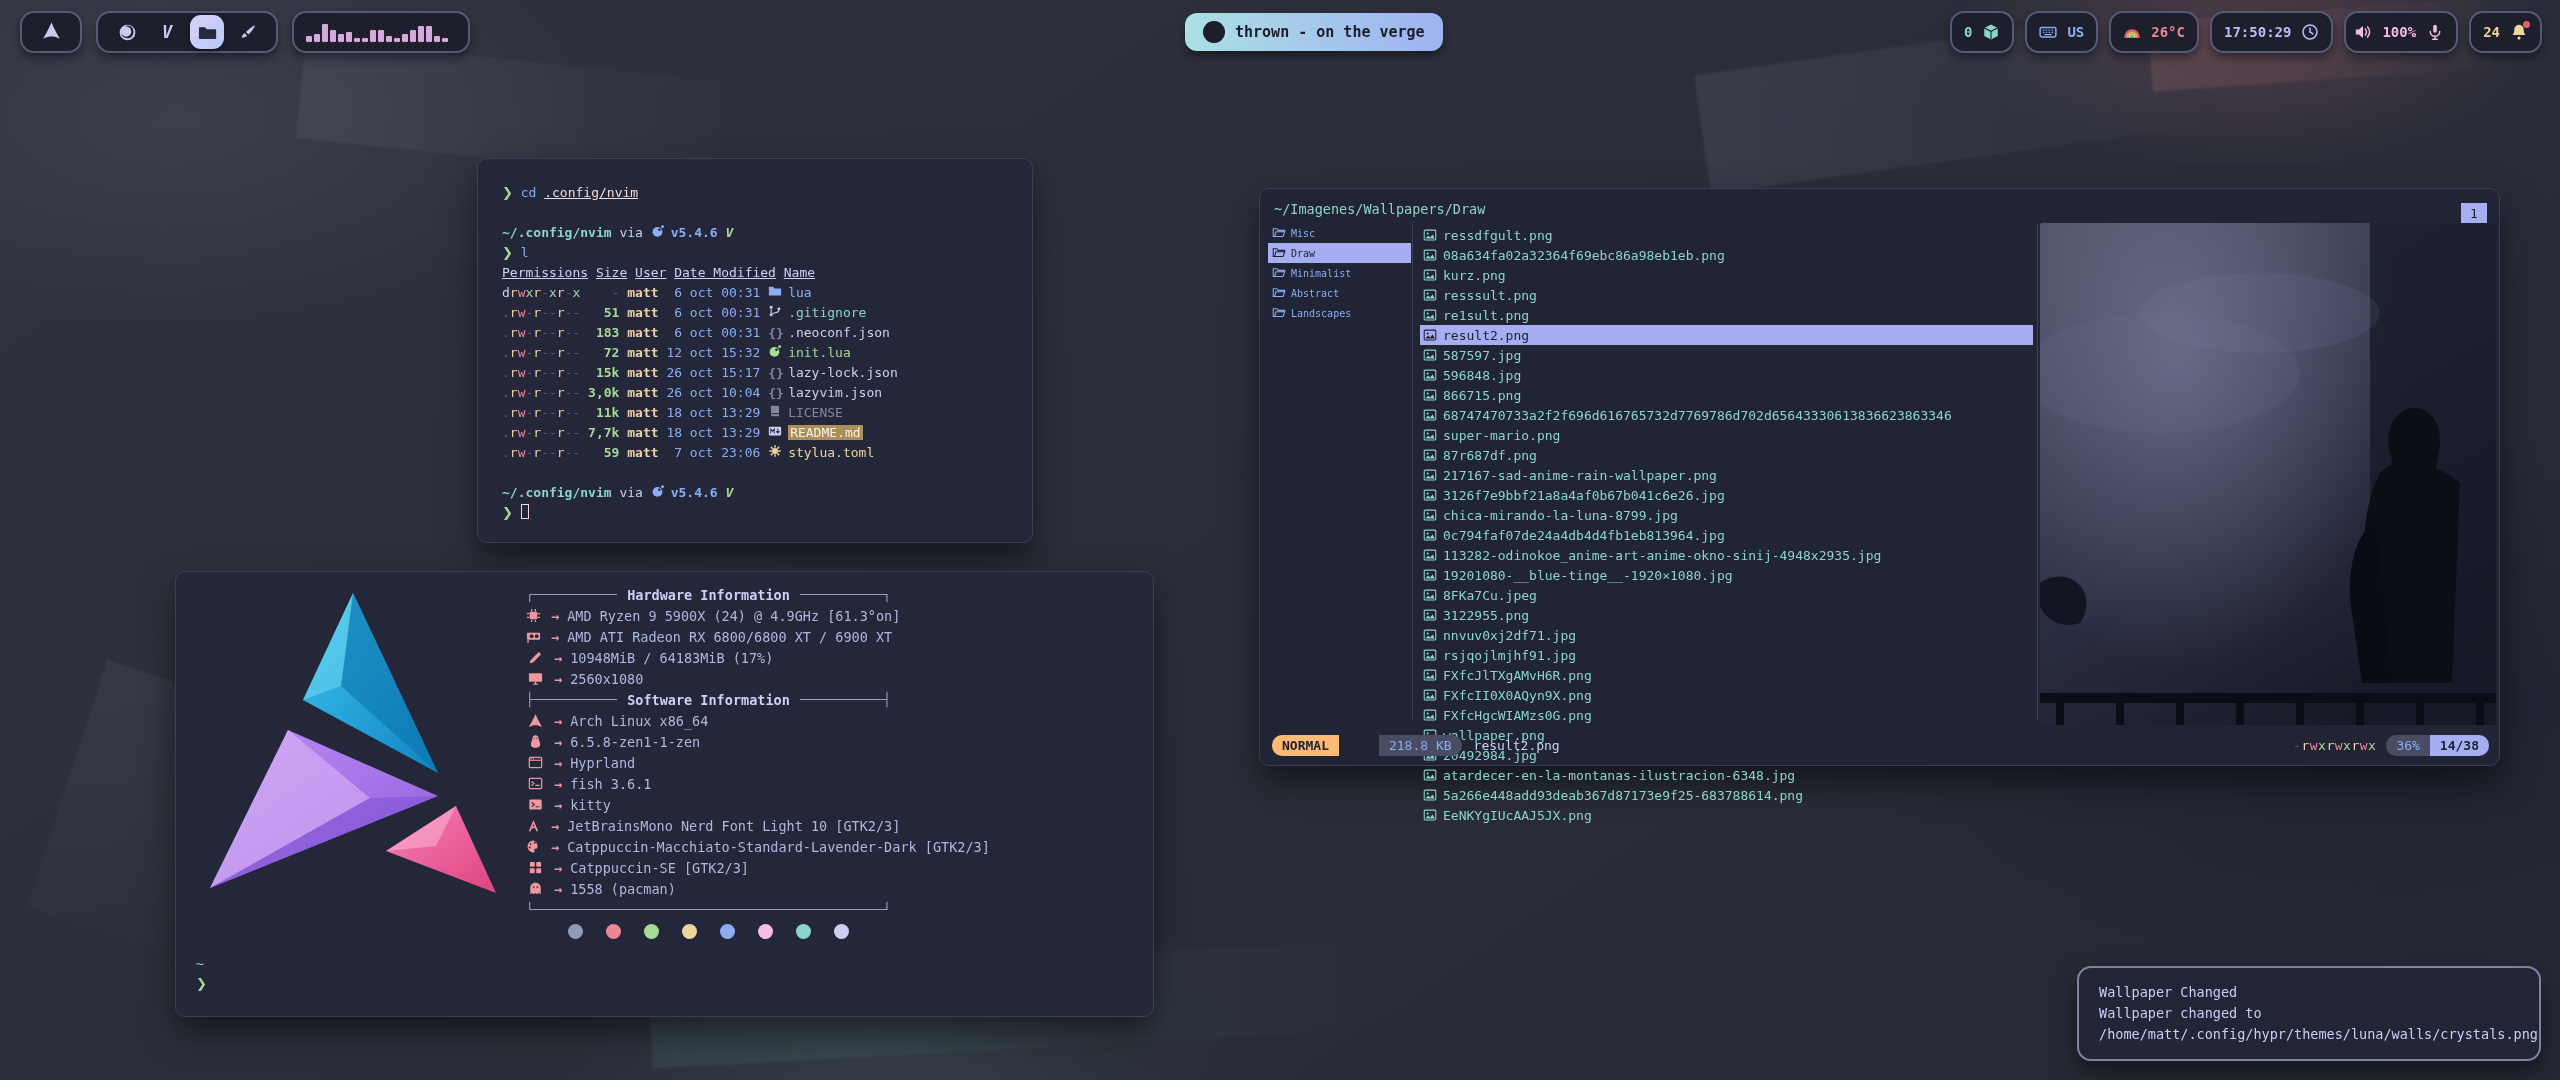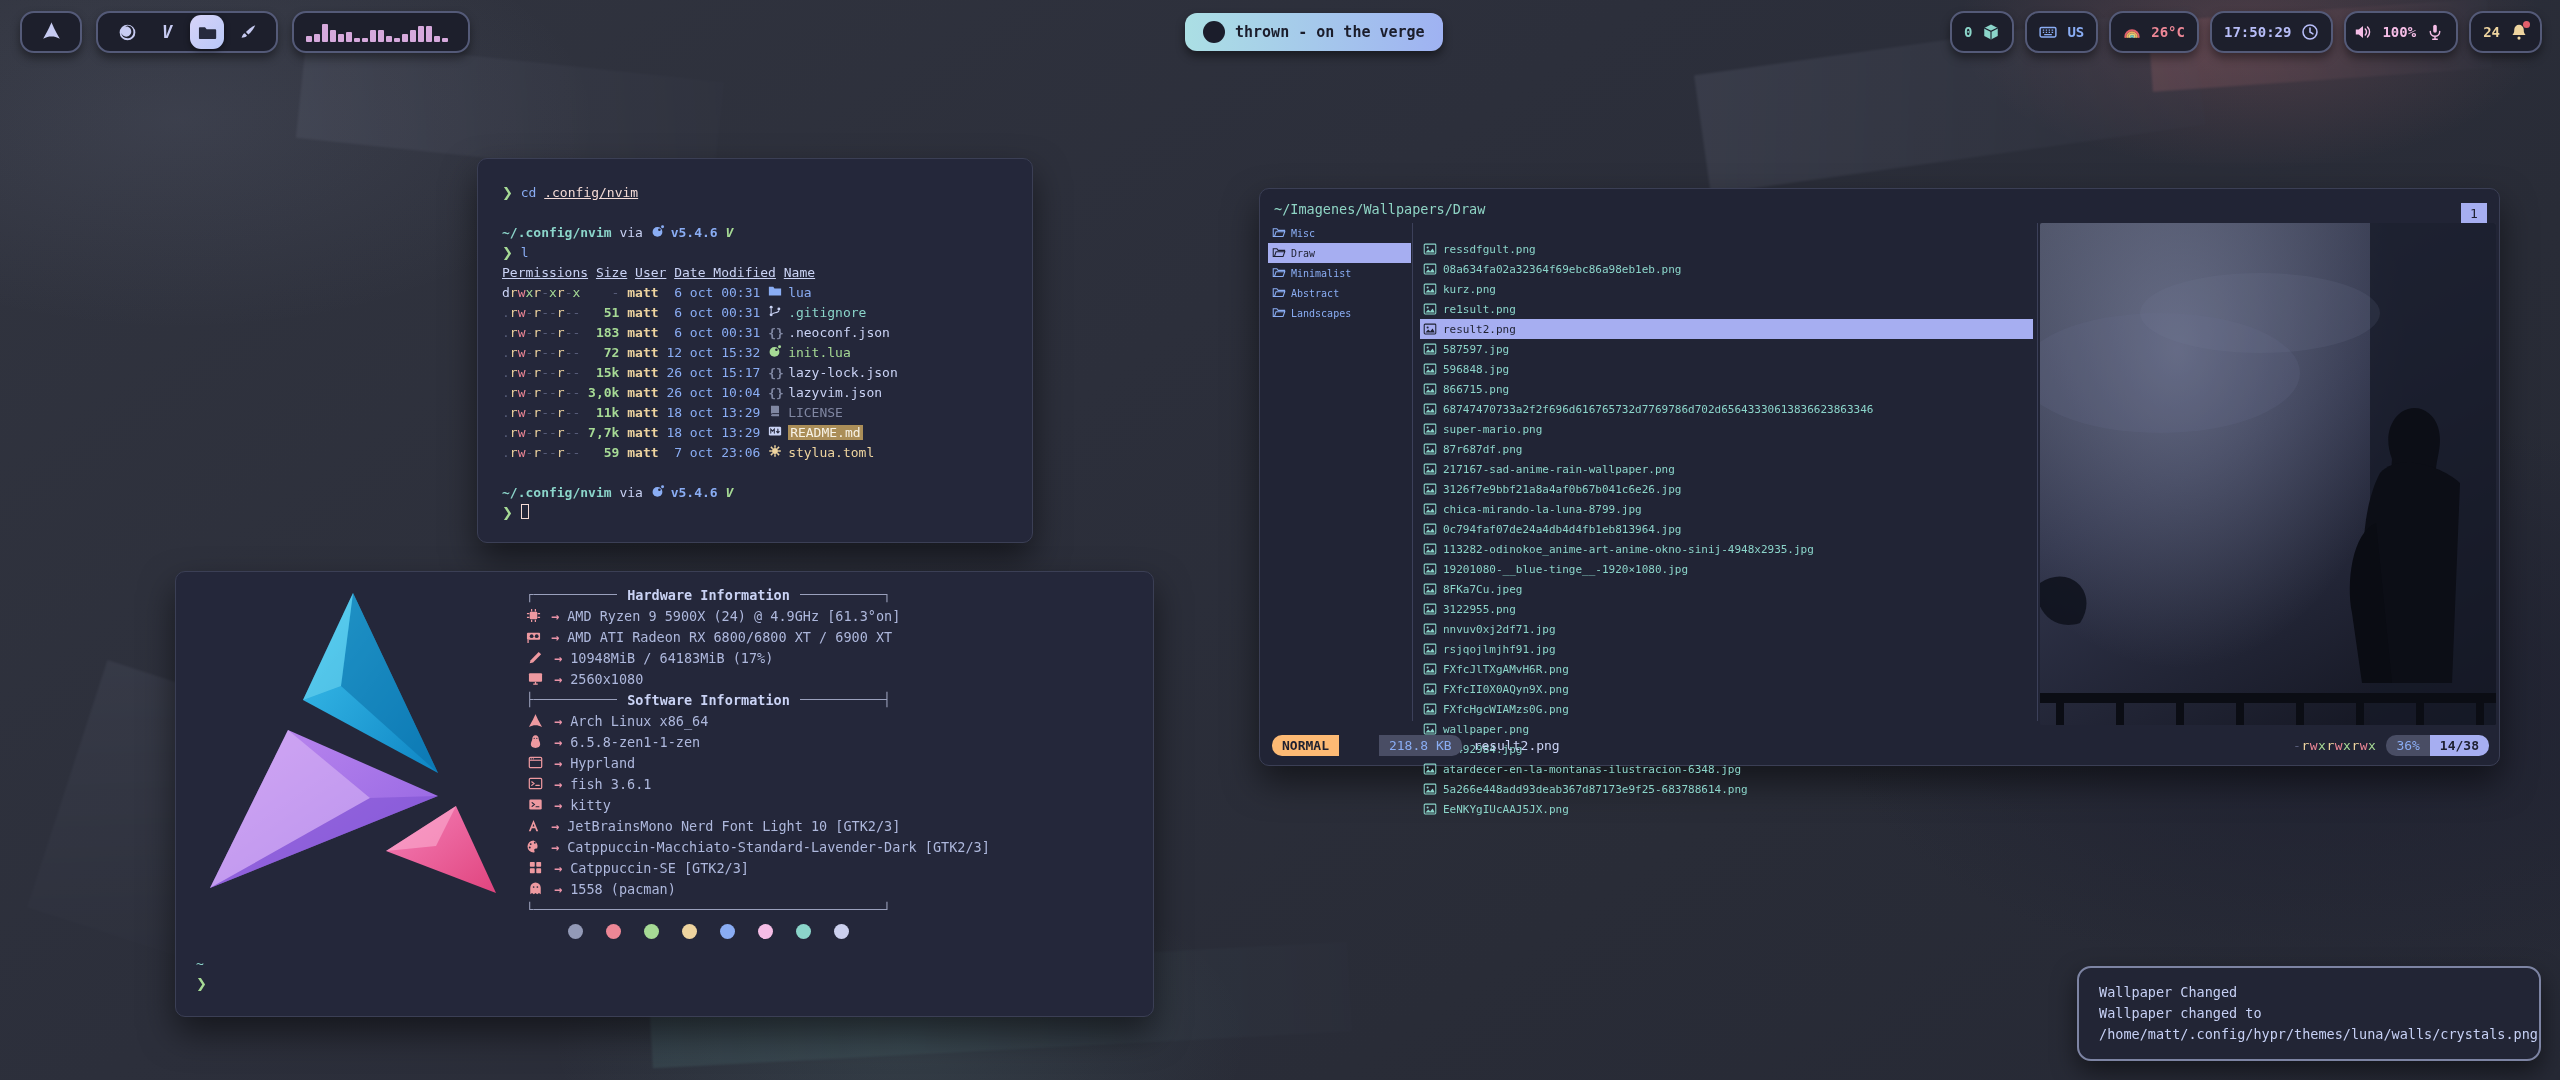--- a/index.html
+++ b/index.html
@@ -97,21 +97,21 @@
   #fm-path { position:absolute; left:14px; top:12px; font-size:13.5px; color:#8fd5c5; }
   #fm-tab { position:absolute; right:12px; top:14px; width:26px; height:21px;
     background:#a6aef1; color:#1e2030; font-size:13px; display:flex;
     align-items:center; justify-content:center; }
   .vdiv { position:absolute; top:34px; bottom:44px; width:1px; background:#3c405a; }
   #fm-sidebar { position:absolute; left:8px; top:34px; width:143px; font-size:10px; }
   .side-row { height:20px; display:flex; align-items:center; gap:5px; color:#8aadf4;
     padding-left:4px; white-space:nowrap; }
   .side-row svg { width:14px; height:14px; flex:none; }
   .side-row.selected { background:#a6aef1; color:#1e2030; }
-  #fm-files { position:absolute; left:160px; top:50px; width:613px; font-size:11px; }
+  #fm-files { position:absolute; left:160px; top:36px; width:613px; font-size:13px; }
   .file-row { height:20px; display:flex; align-items:center; gap:6px; color:#8bd5ca;
     padding-left:3px; white-space:nowrap; overflow:hidden; }
   .file-row svg { width:14px; height:14px; flex:none; }
   .file-row.selected { background:#a6aef1; color:#1e2030; }
   #fm-preview { position:absolute; left:780px; right:3px; top:34px; bottom:40px;
     overflow:hidden; border-radius:2px; }
   #fm-status { position:absolute; left:12px; right:10px; bottom:9px; height:22px;
     display:flex; align-items:center; font-size:13px; }
   .chip { height:21px; display:flex; align-items:center; padding:0 10px; }
   #chip-mode { background:#fdba74; color:#1e2030; font-weight:bold; border-radius:10px 0 0 10px; }
@@ -592,20 +592,30 @@
         <span>kurz.png</span>
       </div>
       <div class="file-row">
         <span style="display: inline-flex;">
           <svg viewBox="0 0 16 16" fill="currentColor">
             <rect x="1.4" y="2.4" width="13.2" height="11.2" rx="1" fill="none" stroke="currentColor" stroke-width="1.2"></rect>
             <circle cx="5.3" cy="6.2" r="1.2"></circle>
             <path d="M2.8 12l3.2-3.4 2.2 2.2 2.8-3.4 2.4 4.6z"></path>
           </svg>
         </span>
+        <span>resssult.png</span>
+      </div>
+      <div class="file-row">
+        <span style="display: inline-flex;">
+          <svg viewBox="0 0 16 16" fill="currentColor">
+            <rect x="1.4" y="2.4" width="13.2" height="11.2" rx="1" fill="none" stroke="currentColor" stroke-width="1.2"></rect>
+            <circle cx="5.3" cy="6.2" r="1.2"></circle>
+            <path d="M2.8 12l3.2-3.4 2.2 2.2 2.8-3.4 2.4 4.6z"></path>
+          </svg>
+        </span>
         <span>re1sult.png</span>
       </div>
       <div class="file-row selected">
         <span style="display: inline-flex;">
           <svg viewBox="0 0 16 16" fill="currentColor">
             <rect x="1.4" y="2.4" width="13.2" height="11.2" rx="1" fill="none" stroke="currentColor" stroke-width="1.2"></rect>
             <circle cx="5.3" cy="6.2" r="1.2"></circle>
             <path d="M2.8 12l3.2-3.4 2.2 2.2 2.8-3.4 2.4 4.6z"></path>
           </svg>
         </span>

